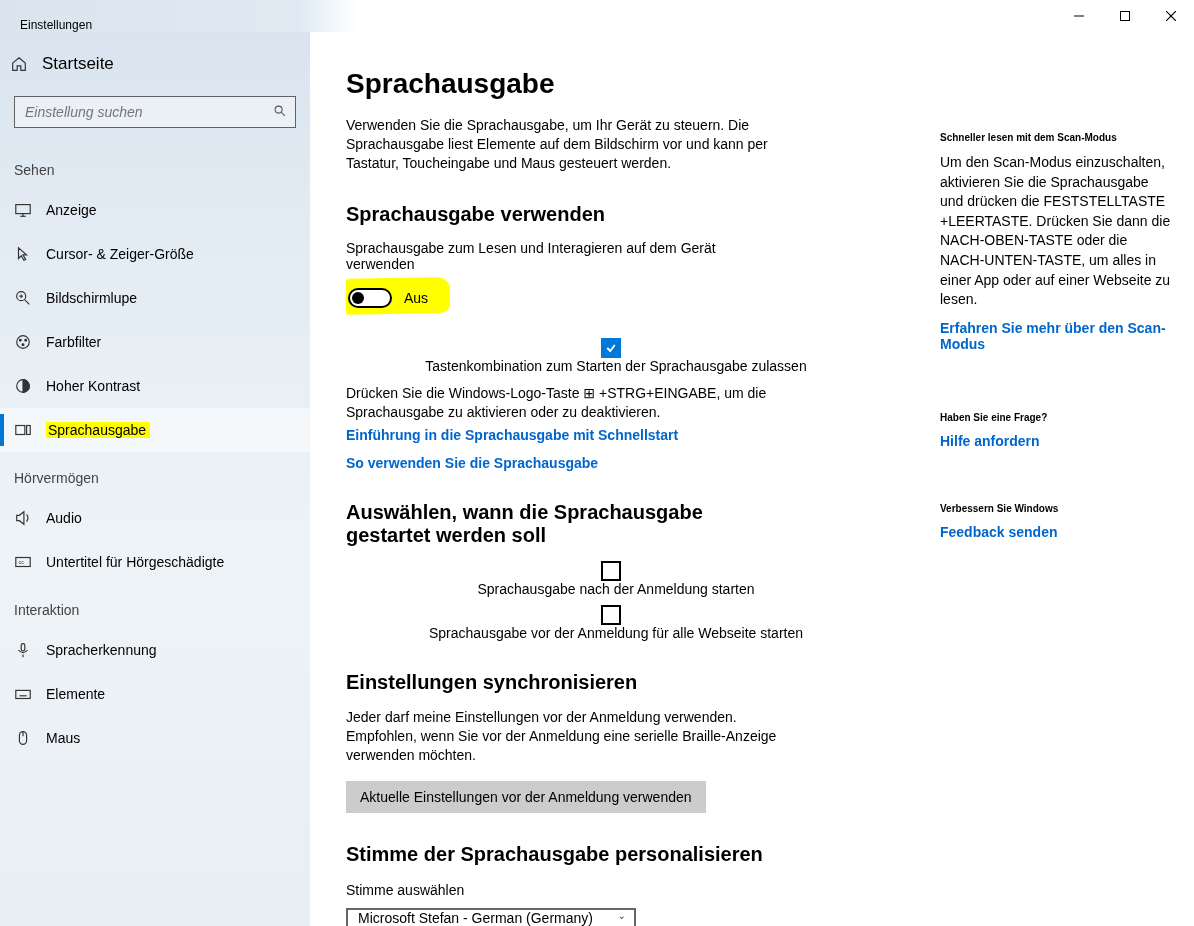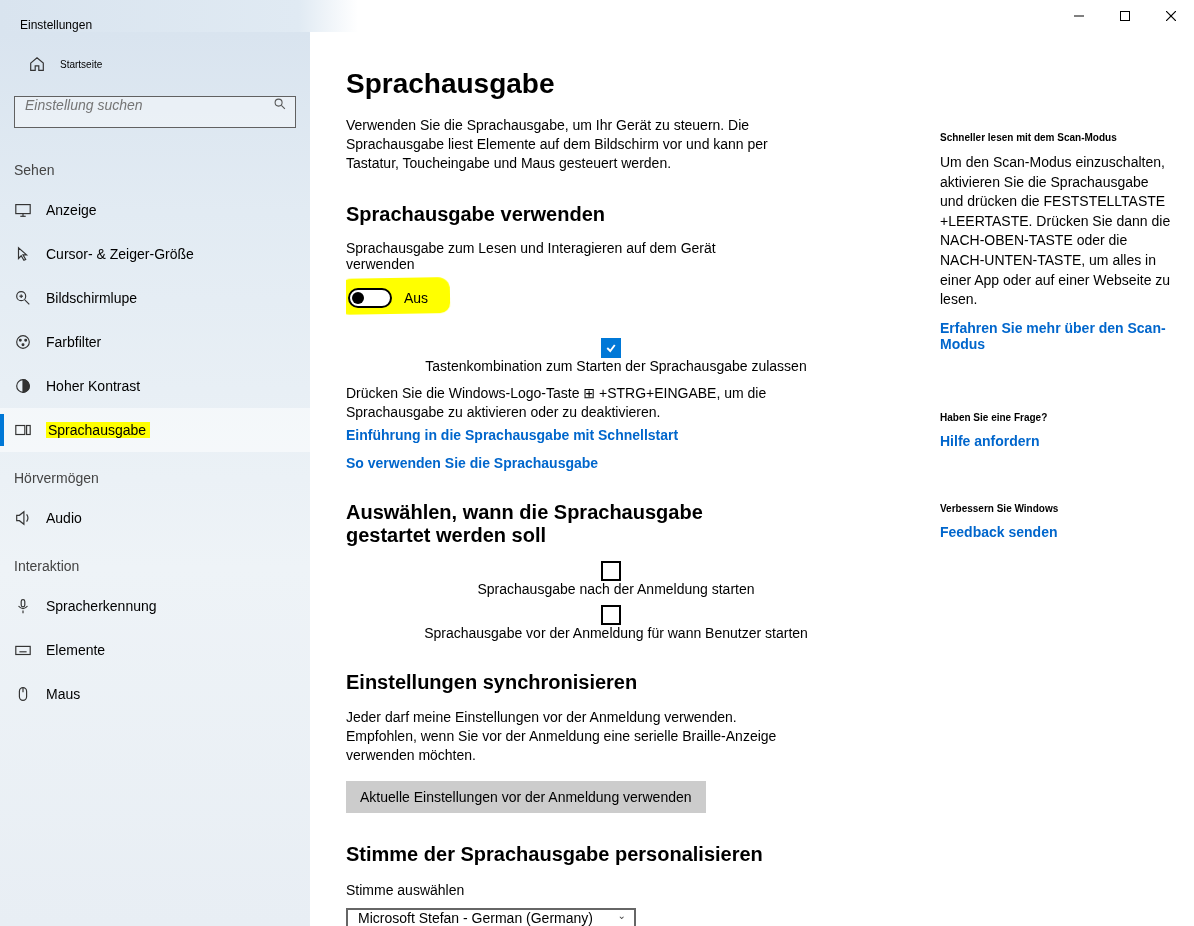--- a/index.html
+++ b/index.html
@@ -38,30 +38,30 @@
 
   
   .sidebar {
     width: 310px;
     background: linear-gradient(180deg, #d9e4ef 0%, #e2ebf3 20%, #eef3f7 60%, #e8eef4 100%);
     padding-top: 10px;
     overflow-y: auto;
   }
   .home-item {
     display: flex; align-items: center;
-    height: 44px; padding-left: 28px;
-    font-size: 10px;
+    height: 44px; padding-left: 10px;
+    font-size: 17px;
   }
   .home-item .icon { width: 32px; display: flex; align-items: center; }
   .search-box {
     margin: 10px 14px 16px 14px;
     height: 32px;
     border: 1px solid #616161;
     background: rgba(255,255,255,0.4);
-    display: flex; align-items: flex-start;
+    display: flex; align-items: center;
     padding: 0 8px 0 10px;
   }
   .search-box input {
     flex: 1; border: none; background: transparent; outline: none;
     font-size: 14px; font-style: italic; color: #666;
   }
   .search-box .search-icon { color: #444; }
 
   .section-title {
     padding: 0 14px 12px 14px;
@@ -274,20 +274,29 @@
     <div class="group-label">Hörvermögen</div>
     <div class="nav-item">
       <span class="icon">
           <svg viewBox="0 0 20 20">
             <path d="M3 7 H6 L11 3 V17 L6 13 H3 Z"></path>
             <path d="M14 6 Q17 10 14 14"></path>
           </svg>
         </span>
       <span class="label">Audio</span>
     </div>
+    <div class="nav-item">
+      <span class="icon">
+          <svg viewBox="0 0 20 20">
+            <rect x="2" y="5" width="16" height="10"></rect>
+            <text x="5" y="12" font-size="6" fill="#333" stroke="none">cc</text>
+          </svg>
+        </span>
+      <span class="label">Untertitel für Hörgeschädigte</span>
+    </div>
 
     <div class="group-label">Interaktion</div>
     <div class="nav-item">
       <span class="icon">
           <svg viewBox="0 0 20 20">
             <rect x="8" y="3" width="4" height="8" rx="2"></rect>
             <path d="M5 10 Q10 16 15 10"></path>
             <line x1="10" y1="15" x2="10" y2="18"></line>
           </svg>
         </span>
@@ -343,21 +352,21 @@
       <a class="link">Einführung in die Sprachausgabe mit Schnellstart</a>
       <a class="link inset">So verwenden Sie die Sprachausgabe</a>
 
       <h2 style="max-width:420px;">Auswählen, wann die Sprachausgabe gestartet werden soll</h2>
       <div class="check-row">
         <span class="check"></span>
         <span>Sprachausgabe nach der Anmeldung starten</span>
       </div>
       <div class="check-row">
         <span class="check"></span>
-        <span>Sprachausgabe vor der Anmeldung für wann Benutzer starten</span>
+        <span>Sprachausgabe vor der Anmeldung für alle Webseite starten</span>
       </div>
 
       <h2>Einstellungen synchronisieren</h2>
       <p class="desc" style="margin-top:14px;">Jeder darf meine Einstellungen vor der Anmeldung verwenden. Empfohlen, wenn Sie vor der Anmeldung eine serielle Braille-Anzeige verwenden möchten.</p>
       <button class="btn">Aktuelle Einstellungen vor der Anmeldung verwenden</button>
 
       <h2>Stimme der Sprachausgabe personalisieren</h2>
       <div style="margin-top:16px; font-size:14px;">Stimme auswählen</div>
       <div class="select">
         <span>Microsoft Stefan - German (Germany)</span>

